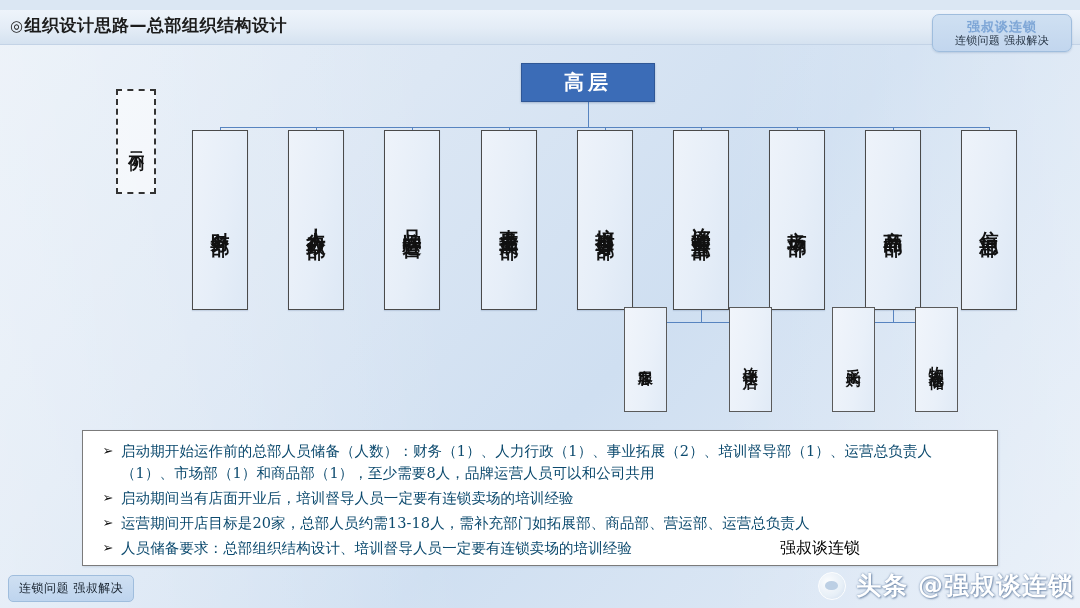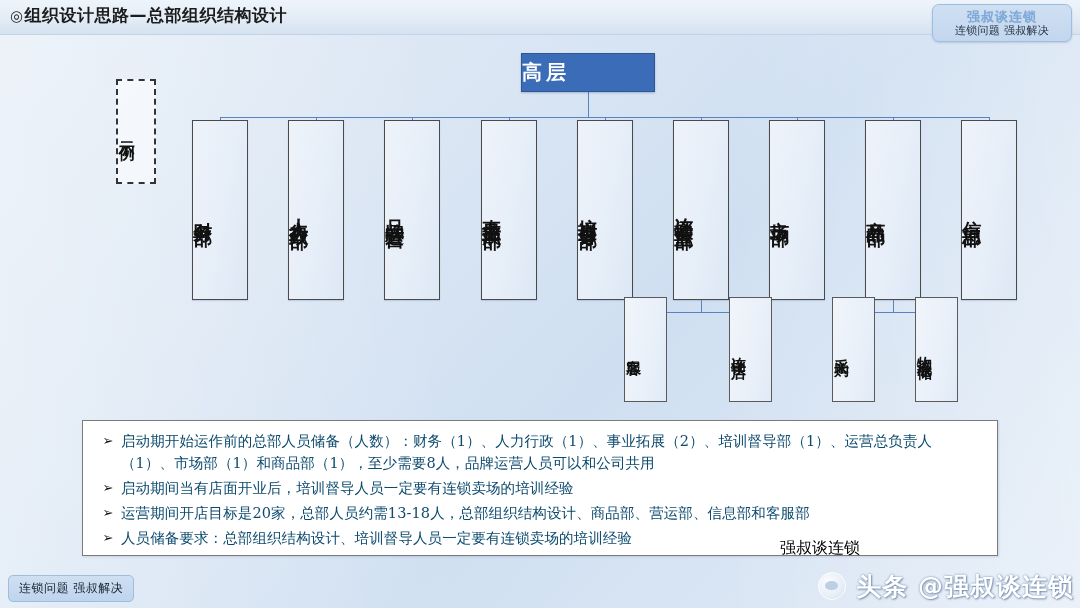--- a/index.html
+++ b/index.html
@@ -7,20 +7,21 @@
     width:1080px;height:608px;overflow:hidden;
     font-family:"Liberation Serif","DejaVu Serif",serif;
     background:#dbe7f3;
     position:relative;
   }
   #slide{
     position:absolute;inset:0;
     background:
       linear-gradient(133deg,#e6eef7 0%,#dce7f4 30%,#cfdff1 58%,#dae6f4 80%,#e3ecf7 100%);
     overflow:hidden;
+    margin-top:10px;
   }
   
   #slide::before{
     content:"";position:absolute;left:-10%;top:-20%;width:70%;height:160%;
     background:linear-gradient(100deg,rgba(255,255,255,.45),rgba(255,255,255,0) 70%);
     transform:rotate(-14deg);pointer-events:none;
   }
   #slide::after{
     content:"";position:absolute;right:-5%;top:-25%;width:55%;height:170%;
     background:linear-gradient(260deg,rgba(255,255,255,.38),rgba(255,255,255,0) 65%);
@@ -56,22 +57,22 @@
     font-size:13px;font-weight:bold;color:#7ea6d6;
     text-shadow:0 0 2px #b9d2ec,0 0 3px #cfe0f2;
     line-height:14px;letter-spacing:1px;
   }
   .tr-badge .b2{font-size:11px;color:#1f2d3d;line-height:13px;letter-spacing:.3px;}
 
   
   #chart{position:absolute;left:0;top:34px;width:1080px;height:380px;z-index:4;}
   .node{
     position:absolute;box-sizing:border-box;
-    display:flex;align-items:center;
-    font-family:Liberation Serif, serif;
+    display:flex;align-items:center;justify-content:center;
+    font-family:Liberation Sans, sans-serif;
   }
   .node .vtxt{
     writing-mode:vertical-rl;text-orientation:upright;
     letter-spacing:3px;line-height:1.04;
     white-space:nowrap;
   }
   .root{
     background:#3b6cb7;border:1px solid #2f5796;
     color:#ffffff;font-size:20px;font-weight:bold;letter-spacing:4px;
     box-shadow:0 1px 2px rgba(40,70,120,.3);
@@ -120,21 +121,21 @@
     padding:4px 10px;border-radius:5px;
     background:linear-gradient(180deg,#cfe0f2 0%,#bed4ee 100%);
     border:1px solid #9fbddd;
     font-family:"DejaVu Sans","Liberation Sans",sans-serif;
     font-size:12px;color:#15202c;letter-spacing:.5px;
   }
 
   
   .wm{
     position:absolute;right:6px;bottom:8px;z-index:9;
-    display:flex;align-items:center;gap:10px;
+    display:flex;align-items:flex-start;gap:10px;
     font-family:"DejaVu Sans","Liberation Sans",sans-serif;
   }
   .wm .avatar{
     width:26px;height:26px;border-radius:50%;
     background:radial-gradient(circle at 35% 35%,#ffffff 0%,#e8f0f8 60%,#cddcec 100%);
     border:1px solid #ffffff;opacity:.9;position:relative;flex:0 0 26px;
   }
   .wm .avatar::after{
     content:"";position:absolute;left:6px;top:8px;width:13px;height:9px;
     border-radius:50% 50% 45% 45%;background:#b9cde3;
@@ -239,21 +240,21 @@
       <div class="note-row">
         <div class="note-bullet">➢</div>
         <div class="note-text">启动期开始运作前的总部人员储备（人数）：财务（1）、人力行政（1）、事业拓展（2）、培训督导部（1）、运营总负责人（1）、市场部（1）和商品部（1），至少需要8人，品牌运营人员可以和公司共用</div>
       </div>
       <div class="note-row">
         <div class="note-bullet">➢</div>
         <div class="note-text">启动期间当有店面开业后，培训督导人员一定要有连锁卖场的培训经验</div>
       </div>
       <div class="note-row">
         <div class="note-bullet">➢</div>
-        <div class="note-text">运营期间开店目标是20家，总部人员约需13-18人，总部组织结构设计、商品部、营运部、信息部和客服部</div>
+        <div class="note-text">运营期间开店目标是20家，总部人员约需13-18人，需补充部门如拓展部、商品部、营运部、运营总负责人</div>
       </div>
       <div class="note-row">
         <div class="note-bullet">➢</div>
         <div class="note-text">人员储备要求：总部组织结构设计、培训督导人员一定要有连锁卖场的培训经验</div>
       </div>
     </div>
 
   <div class="bl-badge">连锁问题 强叔解决</div>
 
   <div class="wm-wrap">

